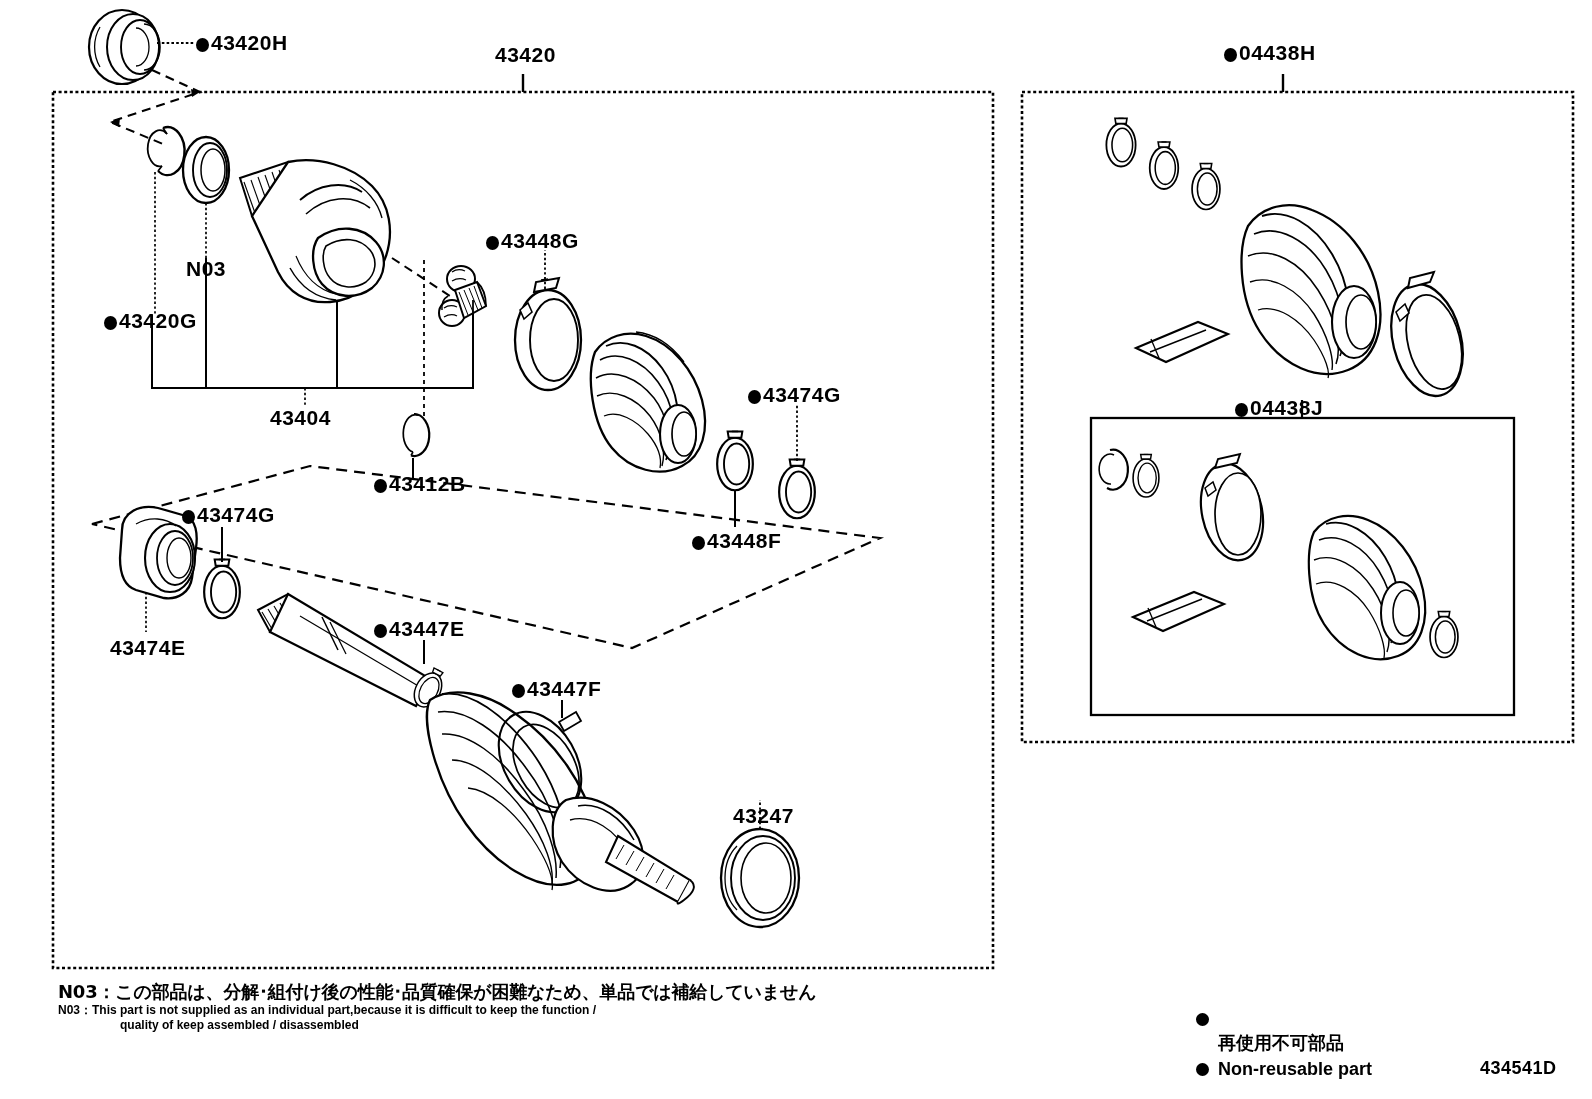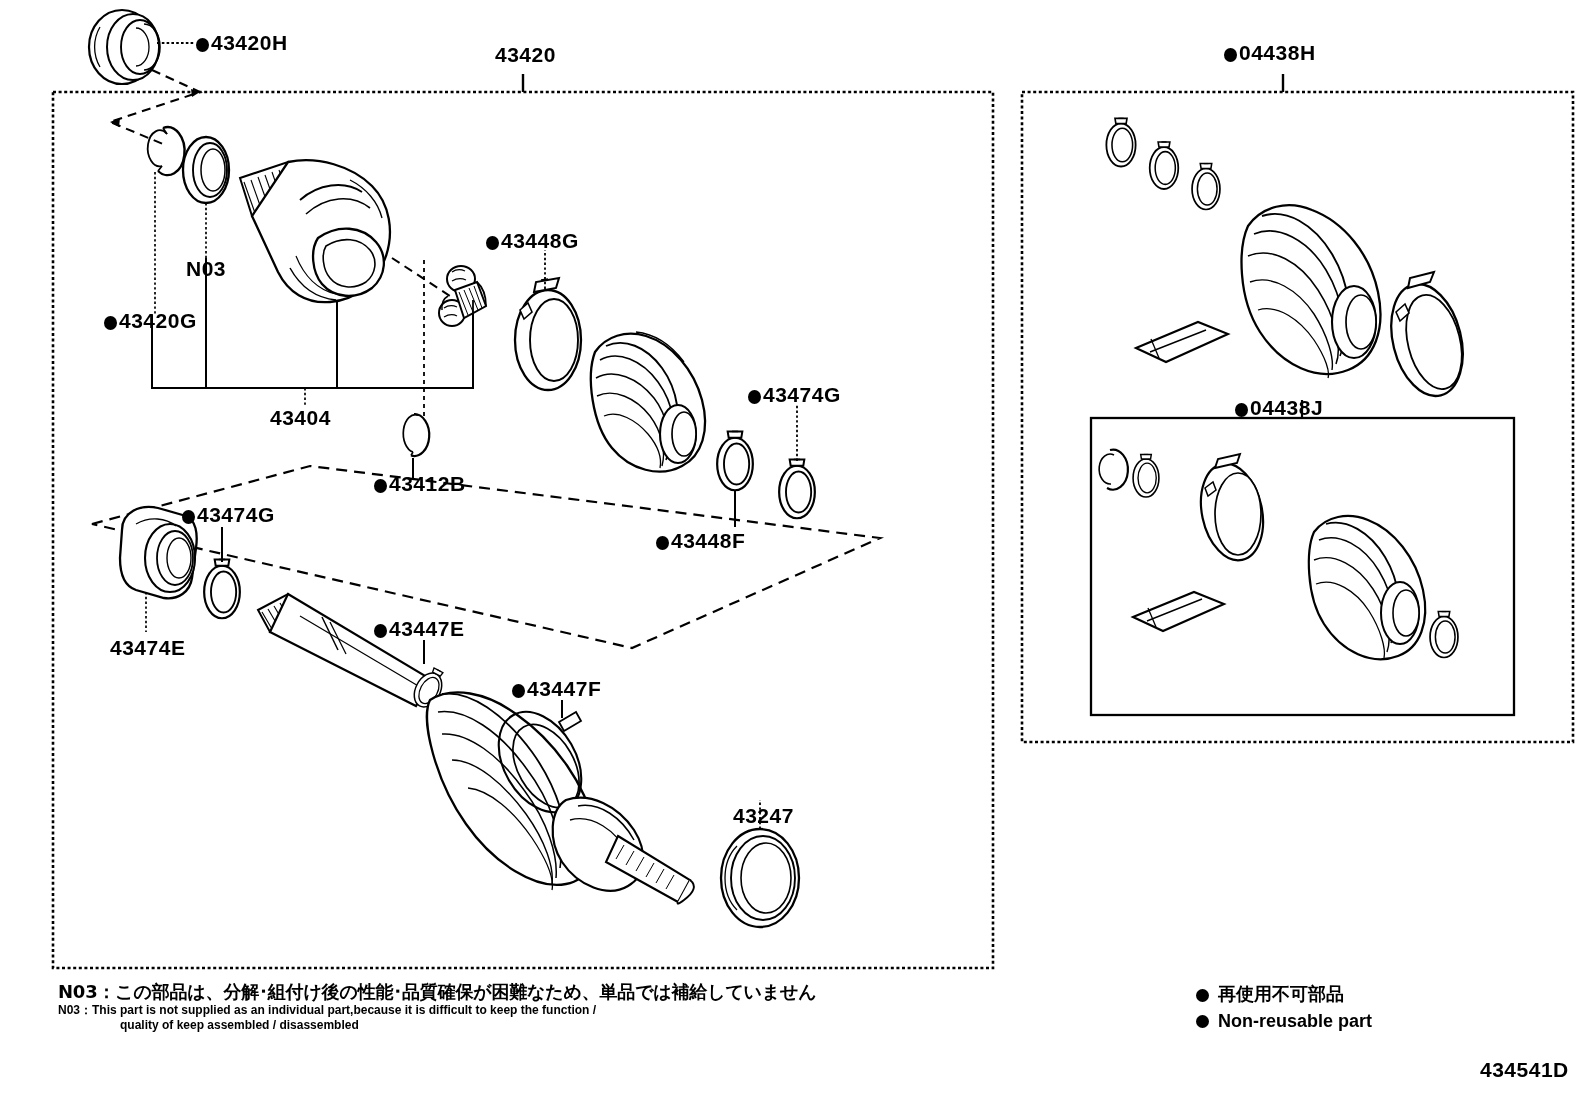--- a/index.html
+++ b/index.html
@@ -71,26 +71,26 @@
     top: 982px;
     font-size: 18px;
     font-weight: bold;
     line-height: 1.45;
   }
   .legend .row { display: flex; align-items: center; gap: 9px; }
   .legend .dot2 {
     width: 13px; height: 13px; border-radius: 50%;
     background: #000; flex: 0 0 auto;
   }
-  .legend .jp { font-family: Liberation Mono, monospace; font-size: 18px; }
+  .legend .jp { font-family: Liberation Serif, serif; font-size: 18px; margin-top: 48px; }
   .drawing-no {
     position: absolute;
     left: 1480px;
     top: 1058px;
-    font-size: 21px;
+    font-size: 18px;
     font-weight: bold;
     letter-spacing: 0.5px;
   }
 </style>
 </head>
 <body>
 
 <div id="page">
 
   <svg class="layer" viewBox="0 0 1592 1099">
@@ -436,21 +436,21 @@
   </div>
 
   <div class="lbl" style="left:374px; top:473px;">
     <span class="dot"></span><span>43412B</span>
   </div>
 
   <div class="lbl" style="left:748px; top:384px;">
     <span class="dot"></span><span>43474G</span>
   </div>
 
-  <div class="lbl" style="left:656px; top:530px;text-align:center;">
+  <div class="lbl" style="left:692px; top:530px;text-align:center;">
     <span class="dot"></span><span>43448F</span>
   </div>
 
   <div class="lbl" style="left:182px; top:504px;">
     <span class="dot"></span><span>43474G</span>
   </div>
 
   <div class="lbl" style="left:110px; top:637px;">
     <span>43474E</span>
   </div>

